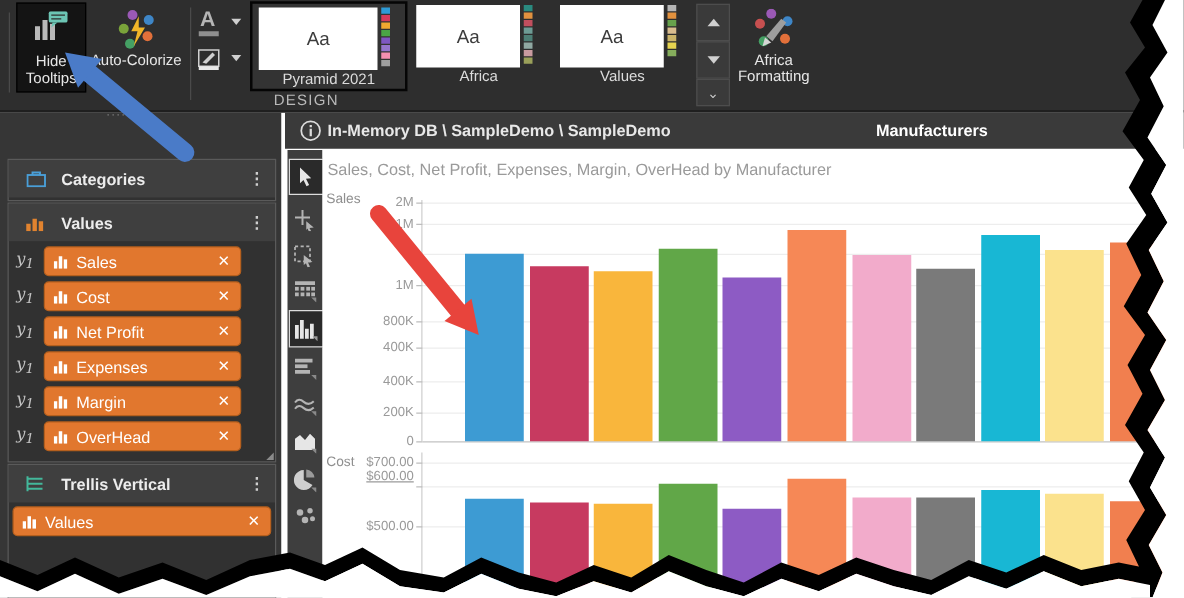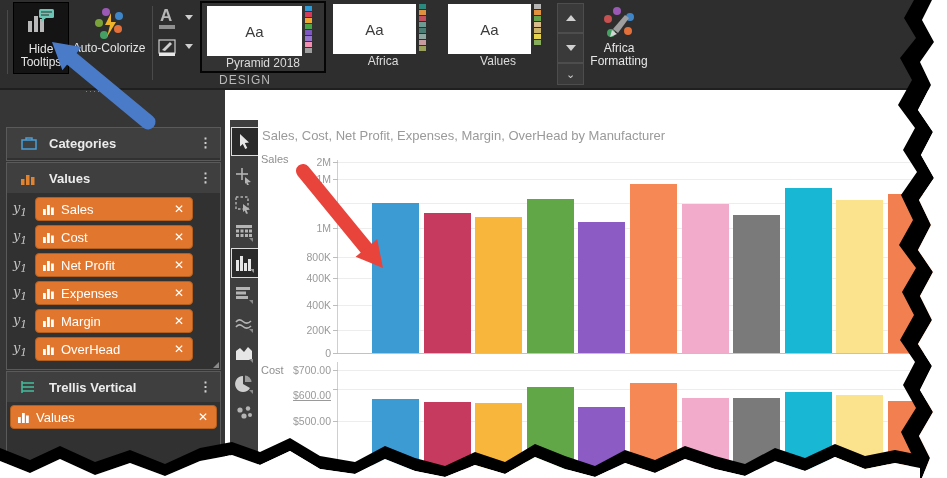--- a/index.html
+++ b/index.html
@@ -110,21 +110,21 @@
         <div class="stripes" style="left: 103px; top: 3px;">
           <div class="stripe" style="background: rgb(46, 155, 214);"></div>
           <div class="stripe" style="background: rgb(214, 58, 90);"></div>
           <div class="stripe" style="background: rgb(240, 168, 48);"></div>
           <div class="stripe" style="background: rgb(74, 165, 70);"></div>
           <div class="stripe" style="background: rgb(126, 87, 194);"></div>
           <div class="stripe" style="background: rgb(149, 117, 205);"></div>
           <div class="stripe" style="background: rgb(244, 143, 177);"></div>
           <div class="stripe" style="background: rgb(158, 158, 158);"></div>
         </div>
-        <div class="theme-label">Pyramid 2018</div>
+        <div class="theme-label">Pyramid 2021</div>
       </div>
       <div class="theme-card" style="left: 328px; width: 110px;">
         <div class="swatch" style="left: 5px; top: 3px; width: 83px; height: 50px;">Aa</div>
         <div class="stripes" style="left: 91px; top: 3px;">
           <div class="stripe" style="background: rgb(42, 138, 127);"></div>
           <div class="stripe" style="background: rgb(224, 145, 63);"></div>
           <div class="stripe" style="background: rgb(193, 79, 94);"></div>
           <div class="stripe" style="background: rgb(109, 155, 148);"></div>
           <div class="stripe" style="background: rgb(77, 126, 117);"></div>
           <div class="stripe" style="background: rgb(143, 168, 162);"></div>
@@ -167,20 +167,29 @@
       <circle cx="8" cy="26" r="4" fill="#45a064"></circle>
       <path d="M10 22 L22 8 L26 11 L15 26 Z" fill="#9e9e9e"></path>
       <path d="M9 23 L14 27 L7 30 Z" fill="#d5d5d5"></path>
     </svg>
     <div class="abs lbl" style="left:0;top:40px;width:68px;">Africa</div>
     <div class="abs lbl" style="left:0;top:53px;width:68px;">Formatting</div>
   </div>
 
   <div class="abs design-lbl" style="left:205px;top:73px;width:80px;text-align:center;">DESIGN</div>
 
+  <div class="abs crumbbar">
+    <svg class="abs" style="left:12px;top:6px;" width="17" height="17">
+      <circle cx="8.5" cy="8.5" r="7.5" fill="none" stroke="#dcdcdc" stroke-width="1.4"></circle>
+      <rect x="7.7" y="7" width="1.8" height="6" fill="#dcdcdc"></rect>
+      <rect x="7.7" y="4" width="1.8" height="1.8" fill="#dcdcdc"></rect>
+    </svg>
+    <span class="abs" style="left:34px;top:7px;font-weight:bold;">In-Memory DB \ SampleDemo \ SampleDemo</span>
+    <span class="abs" style="left:460px;top:7px;width:115px;text-align:center;font-weight:bold;color:#fff;">Manufacturers</span>
+  </div>
 
   <div class="abs panel"></div>
   <div class="abs" style="left:85px;top:90px;width:56px;height:4px;color:#8d8d8d;font-size:9px;letter-spacing:1px;line-height:3px;overflow:hidden;">·········</div>
 
   <div class="zone-box" style="top:127px;height:32px;text-align:center;">
     <div class="zone-hd" style="height:30px;">
       <svg style="margin-left:14px;" width="16" height="14">
         <rect x="1" y="4" width="14" height="9" fill="none" stroke="#4a9fd8" stroke-width="1.5"></rect>
         <path d="M5 4 V2 H11 V4" fill="none" stroke="#4a9fd8" stroke-width="1.5"></path>
       </svg>
@@ -416,21 +425,21 @@
       <div class="bar" style="left: 733px; top: 215px; height: 138px; background: rgb(122, 122, 122);"></div>
       <div class="bar" style="left: 785px; top: 188px; height: 165px; background: rgb(24, 183, 212);"></div>
       <div class="bar" style="left: 836px; top: 200px; height: 153px; background: rgb(251, 226, 141);"></div>
       <div class="bar" style="left: 888px; top: 194px; height: 159px; background: rgb(241, 127, 79);"></div>
       <div class="axisline" style="top: 362px; height: 108px;"></div>
       <div class="gridline" style="top: 370px;"></div>
       <div class="tickmark" style="top: 370px;"></div>
       <div class="ticklbl" style="top: 364px;">$700.00</div>
       <div class="gridline" style="top: 389px;"></div>
       <div class="tickmark" style="top: 389px;"></div>
-      <div class="ticklbl" style="top: 389px; text-decoration: underline;">$600.00</div>
+      <div class="ticklbl" style="top: 375px; text-decoration: underline;">$600.00</div>
       <div class="gridline" style="top: 421px;"></div>
       <div class="tickmark" style="top: 421px;"></div>
       <div class="ticklbl" style="top: 415px;">$500.00</div>
       <div class="bar" style="left: 372px; top: 399px; height: 71px; background: rgb(61, 155, 211);"></div>
       <div class="bar" style="left: 424px; top: 402px; height: 68px; background: rgb(199, 58, 96);"></div>
       <div class="bar" style="left: 475px; top: 403px; height: 67px; background: rgb(249, 182, 60);"></div>
       <div class="bar" style="left: 527px; top: 387px; height: 83px; background: rgb(97, 167, 72);"></div>
       <div class="bar" style="left: 578px; top: 407px; height: 63px; background: rgb(141, 91, 196);"></div>
       <div class="bar" style="left: 630px; top: 383px; height: 87px; background: rgb(246, 136, 86);"></div>
       <div class="bar" style="left: 682px; top: 398px; height: 72px; background: rgb(242, 171, 203);"></div>

